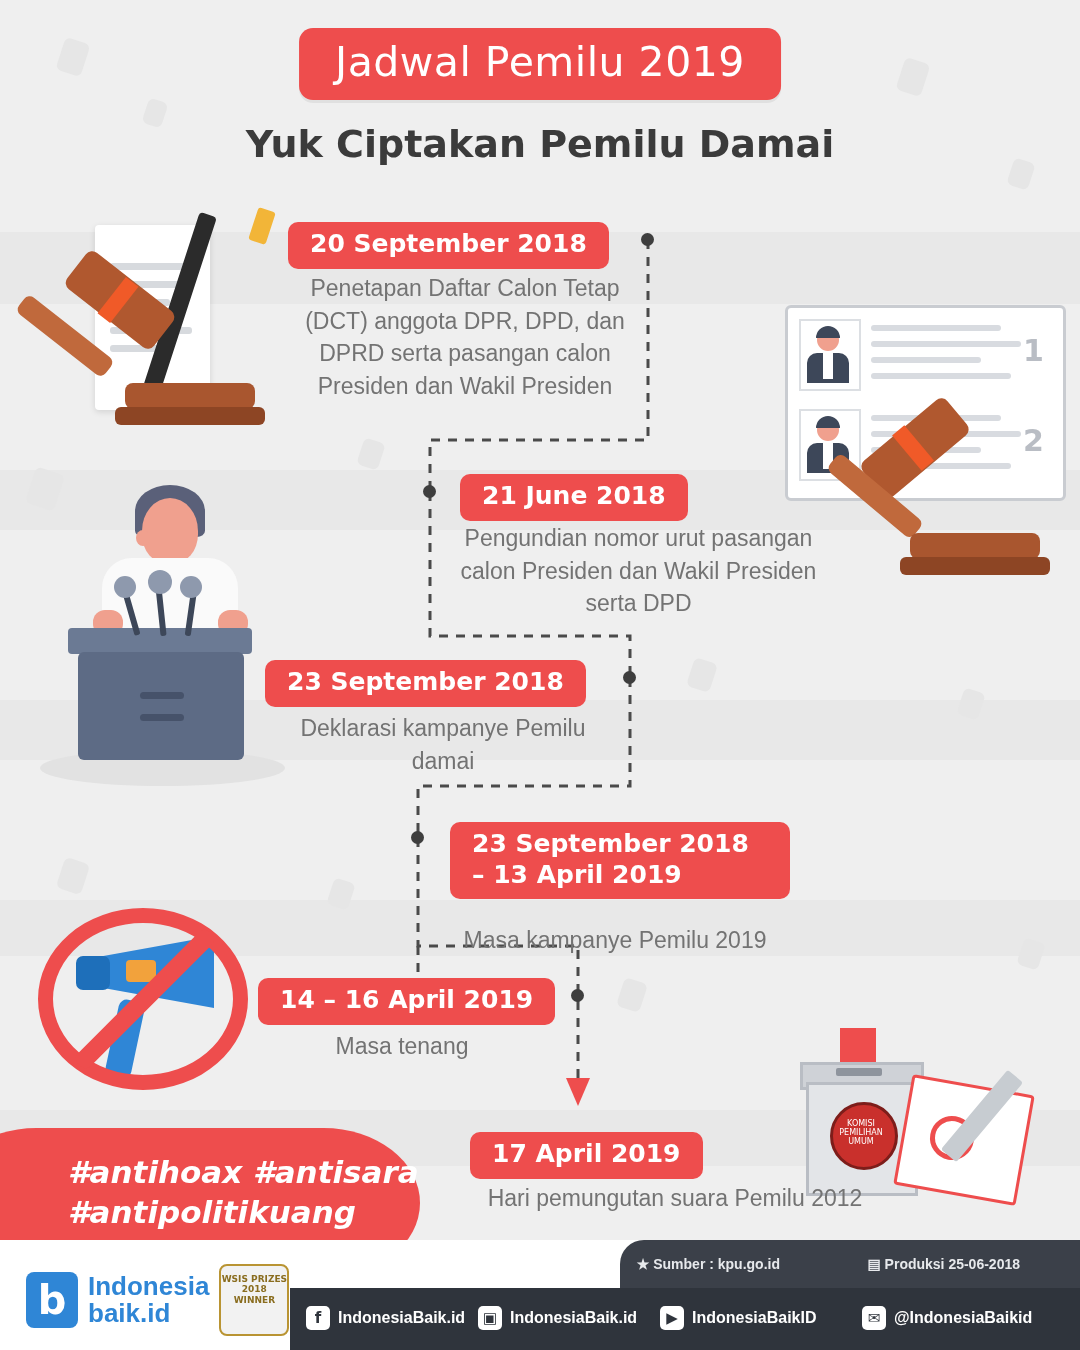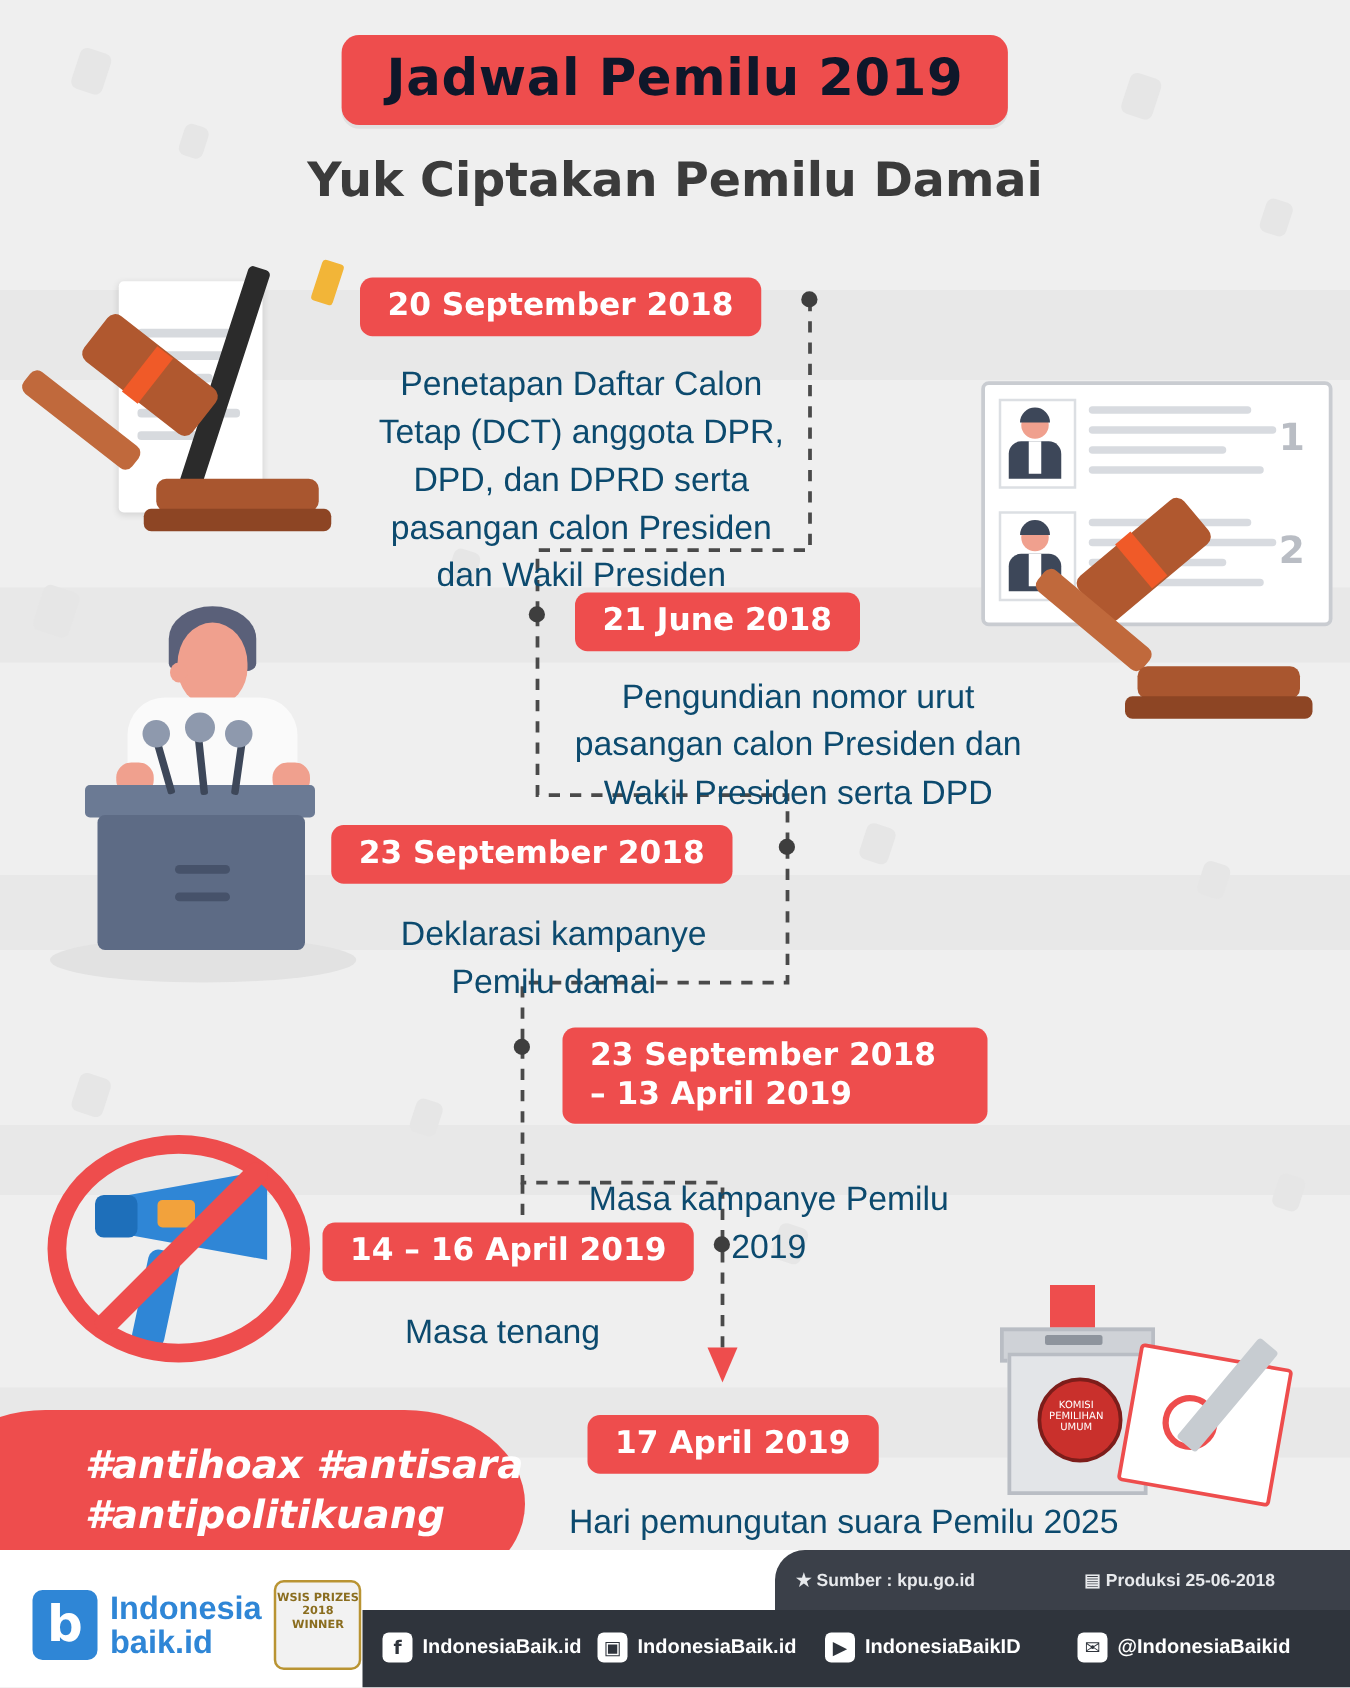--- a/index.html
+++ b/index.html
@@ -20,21 +20,21 @@
   
   .title-pill {
     position:absolute; left:50%; transform:translateX(-50%);
     top:28px;
     background:#ee4d4d;
     border-radius:14px;
     padding:10px 36px 14px 36px;
     box-shadow:0 3px 0 rgba(0,0,0,0.06);
   }
   .title-pill span {
-    color:#0f172a; font-size:41px; font-weight:bold; letter-spacing:0.5px;
+    color:#ffffff; font-size:41px; font-weight:normal; letter-spacing:0.5px;
     font-family:"DejaVu Sans", sans-serif;
   }
   .subtitle {
     position:absolute; top:122px; left:0; width:1080px; text-align:center;
     font-size:38px; font-weight:bold; color:#3b3b3b;
     font-family:"DejaVu Sans", sans-serif;
   }
 
   
   .pill {
@@ -45,24 +45,23 @@
     padding:7px 22px 9px 22px;
     font-size:25px;
     font-weight:bold;
     font-family:"DejaVu Sans", sans-serif;
     white-space:nowrap;
     line-height:1.22;
   }
   .pill.two-line { white-space:normal; }
   .desc {
     position:absolute;
-    color:#0c4a6e;
-    font-size:27px;
+    color:#737373;
+    font-size:23px;
     line-height:1.42;
-    margin-top:16px;
   }
   .desc.center { text-align:center; }
 
   
   .dashline { position:absolute; }
   .dot {
     position:absolute; width:13px; height:13px; border-radius:50%;
     background:#3e3e3e;
   }
 
@@ -286,21 +285,21 @@
   <div class="pill" style="left:265px;top:660px;">23 September 2018</div>
   <div class="desc center" style="left:278px;top:712px;width:330px;">Deklarasi kampanye Pemilu damai</div>
 
   <div class="pill two-line" style="left:450px;top:822px;width:296px;">23 September 2018 – 13 April 2019</div>
   <div class="desc center" style="left:440px;top:924px;width:350px;">Masa kampanye Pemilu 2019</div>
 
   <div class="pill" style="left:258px;top:978px;">14 – 16 April 2019</div>
   <div class="desc center" style="left:272px;top:1030px;width:260px;">Masa tenang</div>
 
   <div class="pill" style="left:470px;top:1132px;">17 April 2019</div>
-  <div class="desc center" style="left:440px;top:1182px;width:470px;">Hari pemungutan suara Pemilu 2025</div>
+  <div class="desc center" style="left:440px;top:1182px;width:470px;">Hari pemungutan suara Pemilu 2012</div>
 
   <div class="hash-blob" style="left:-60px;top:1128px;width:480px;height:150px;"></div>
   <div class="hash-text" style="left:68px;top:1152px;">#antihoax #antisara</div>
   <div class="hash-text" style="left:68px;top:1192px;">#antipolitikuang</div>
 
   <div class="footer"></div>
   <div class="footer-dark" style="bottom:62px;height:48px;width:460px;"></div>
   <div class="footer-bar2"></div>
 
   <div class="src-text" style="right:300px;bottom:78px;">

